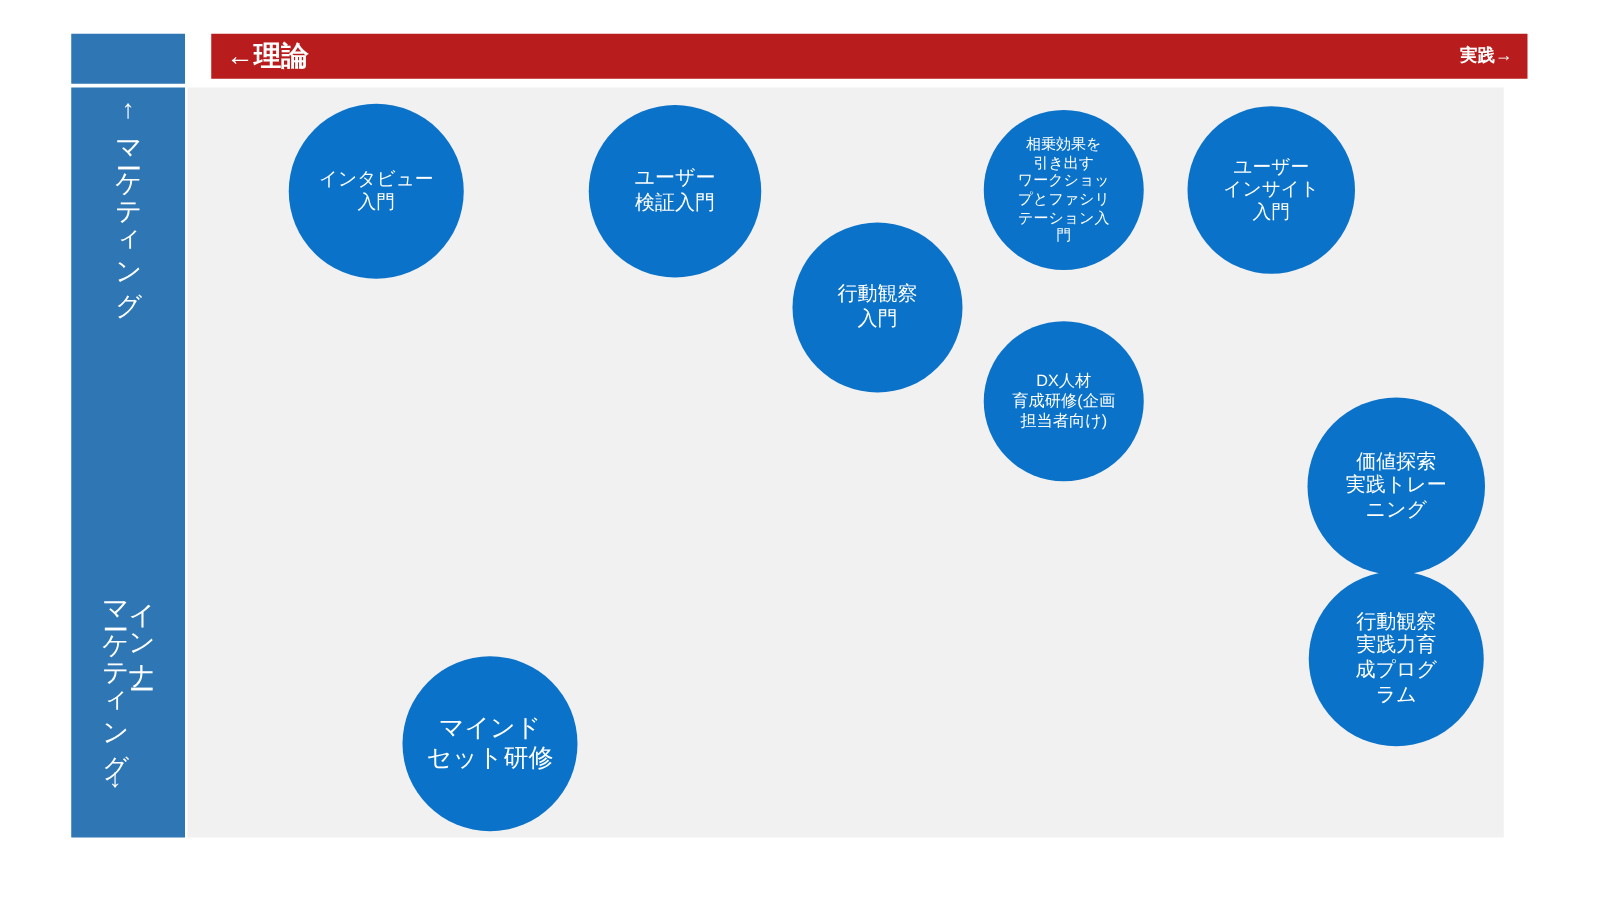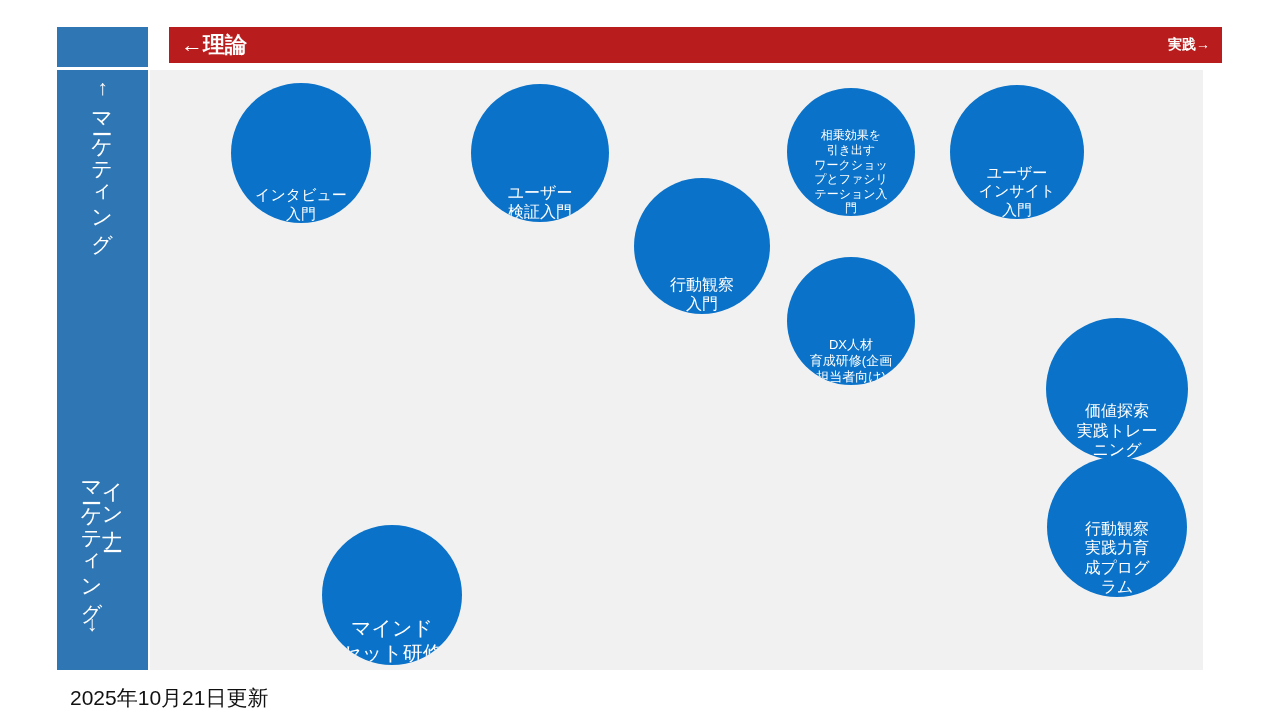--- a/index.html
+++ b/index.html
@@ -117,21 +117,21 @@
     background: #F1F1F1;
   }
 
   
   .bubble {
     position: absolute;
     border-radius: 50%;
     background: #0A72C8;
     color: #ffffff;
     display: flex;
-    align-items: flex-end;
+    align-items: center;
     justify-content: center;
     text-align: center;
     box-sizing: border-box;
     line-height: 1.22;
     overflow: hidden;
   }
   .bubble span {
     display: block;
     padding: 0 4px;
   }
@@ -189,15 +189,14 @@
         <span>DX人材<br>育成研修(企画<br>担当者向け)</span>
       </div>
       <div class="bubble" title="行動観察実践力育成プログラム" style="width: 140px; height: 140px; left: 897px; top: 387px; font-size: 16px;">
         <span>行動観察<br>実践力育<br>成プログ<br>ラム</span>
       </div>
       <div class="bubble" title="マインドセット研修" style="width: 140px; height: 140px; left: 172px; top: 455px; font-size: 20px;">
         <span>マインド<br>セット研修</span>
       </div>
     </div>
 
-  <div class="footer-date">2025年10月21日更新</div>
 
 </div>
 
 </body></html>

